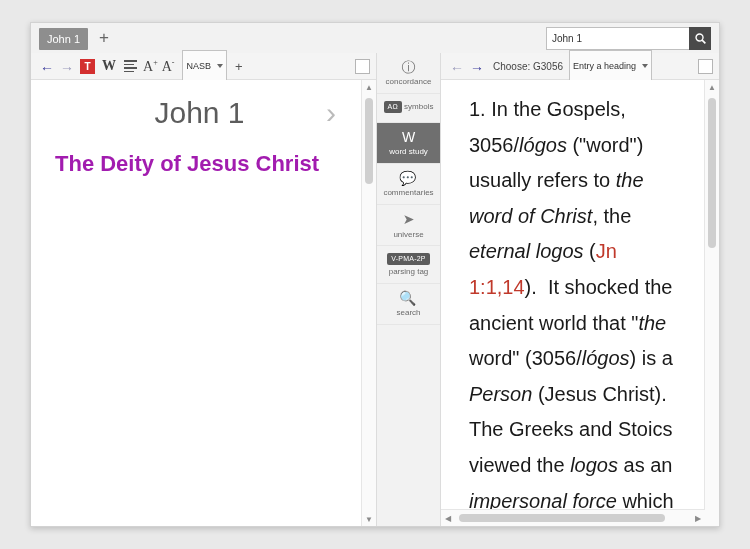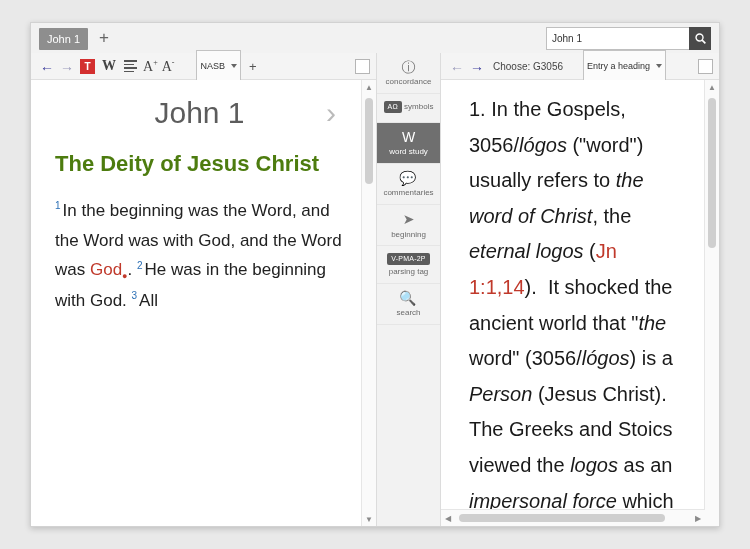--- a/index.html
+++ b/index.html
@@ -177,21 +177,21 @@
     border: 1px solid #c3c3c3;
     background: #fbfbfb;
     font-size: 9px;
     padding: 1px 3px;
     color: #333;
     display: flex;
     align-items: center;
     gap: 6px;
     height: 32px;
     box-sizing: border-box;
-    margin-left: 20px;
+    margin-left: 6px;
   }
   .sel-box .caret {
     border-left: 3px solid transparent;
     border-right: 3px solid transparent;
     border-top: 4px solid #666;
     display: inline-block;
   }
   .tb-plus {
     margin-left: 8px;
     color: #555;
@@ -242,21 +242,21 @@
     position: absolute;
     right: 8px;
     font-size: 30px;
     color: #bbb;
     font-weight: 300;
     line-height: 1;
   }
   .passage-title {
     font-size: 22px;
     font-weight: bold;
-    color: #4d7c0f;
+    color: #a21caf;
     line-height: 1.45;
     margin: 0 0 16px 0;
     font-family: "Liberation Sans", sans-serif;
   }
   .verse-body {
     font-size: 17px;
     line-height: 1.75;
     color: #222;
     font-family: "Liberation Sans", sans-serif;
   }
@@ -450,25 +450,20 @@
         <div class="tb-right-box"></div>
       </div>
 
       <div class="left-body">
         <div class="left-scroll">
           <div class="chapter-head">
             <div class="chapter-title">John 1</div>
             <div class="chapter-next">›</div>
           </div>
           <div class="passage-title">The Deity of Jesus Christ</div>
-          <div class="verse-body">
-            <span class="vnum">1</span><span>In the beginning was the Word, and the Word was with God, and the Word was </span><span class="god-red">God</span><span class="god-mark">●</span><span>.</span>
-            <span class="vnum">2</span><span>He was in the beginning with God.</span>
-            <span class="vnum">3</span><span>All</span>
-          </div>
         </div>
         <div class="vscroll">
           <div class="up">▲</div>
           <div class="thumb" style="top:18px;height:86px;"></div>
           <div class="down">▼</div>
         </div>
       </div>
     </div>
 
     <div class="rail">
@@ -483,21 +478,21 @@
       <div class="rail-item active">
         <span class="rail-glyph">W</span>
         <span>word study</span>
       </div>
       <div class="rail-item">
         <span class="rail-glyph">💬</span>
         <span>commentaries</span>
       </div>
       <div class="rail-item">
         <span class="rail-glyph">➤</span>
-        <span>beginning</span>
+        <span>universe</span>
       </div>
       <div class="rail-item">
         <span class="rail-badge">V-PMA-2P</span>
         <span>parsing tag</span>
       </div>
       <div class="rail-item">
         <span class="rail-glyph">🔍</span>
         <span>search</span>
       </div>
     </div>

